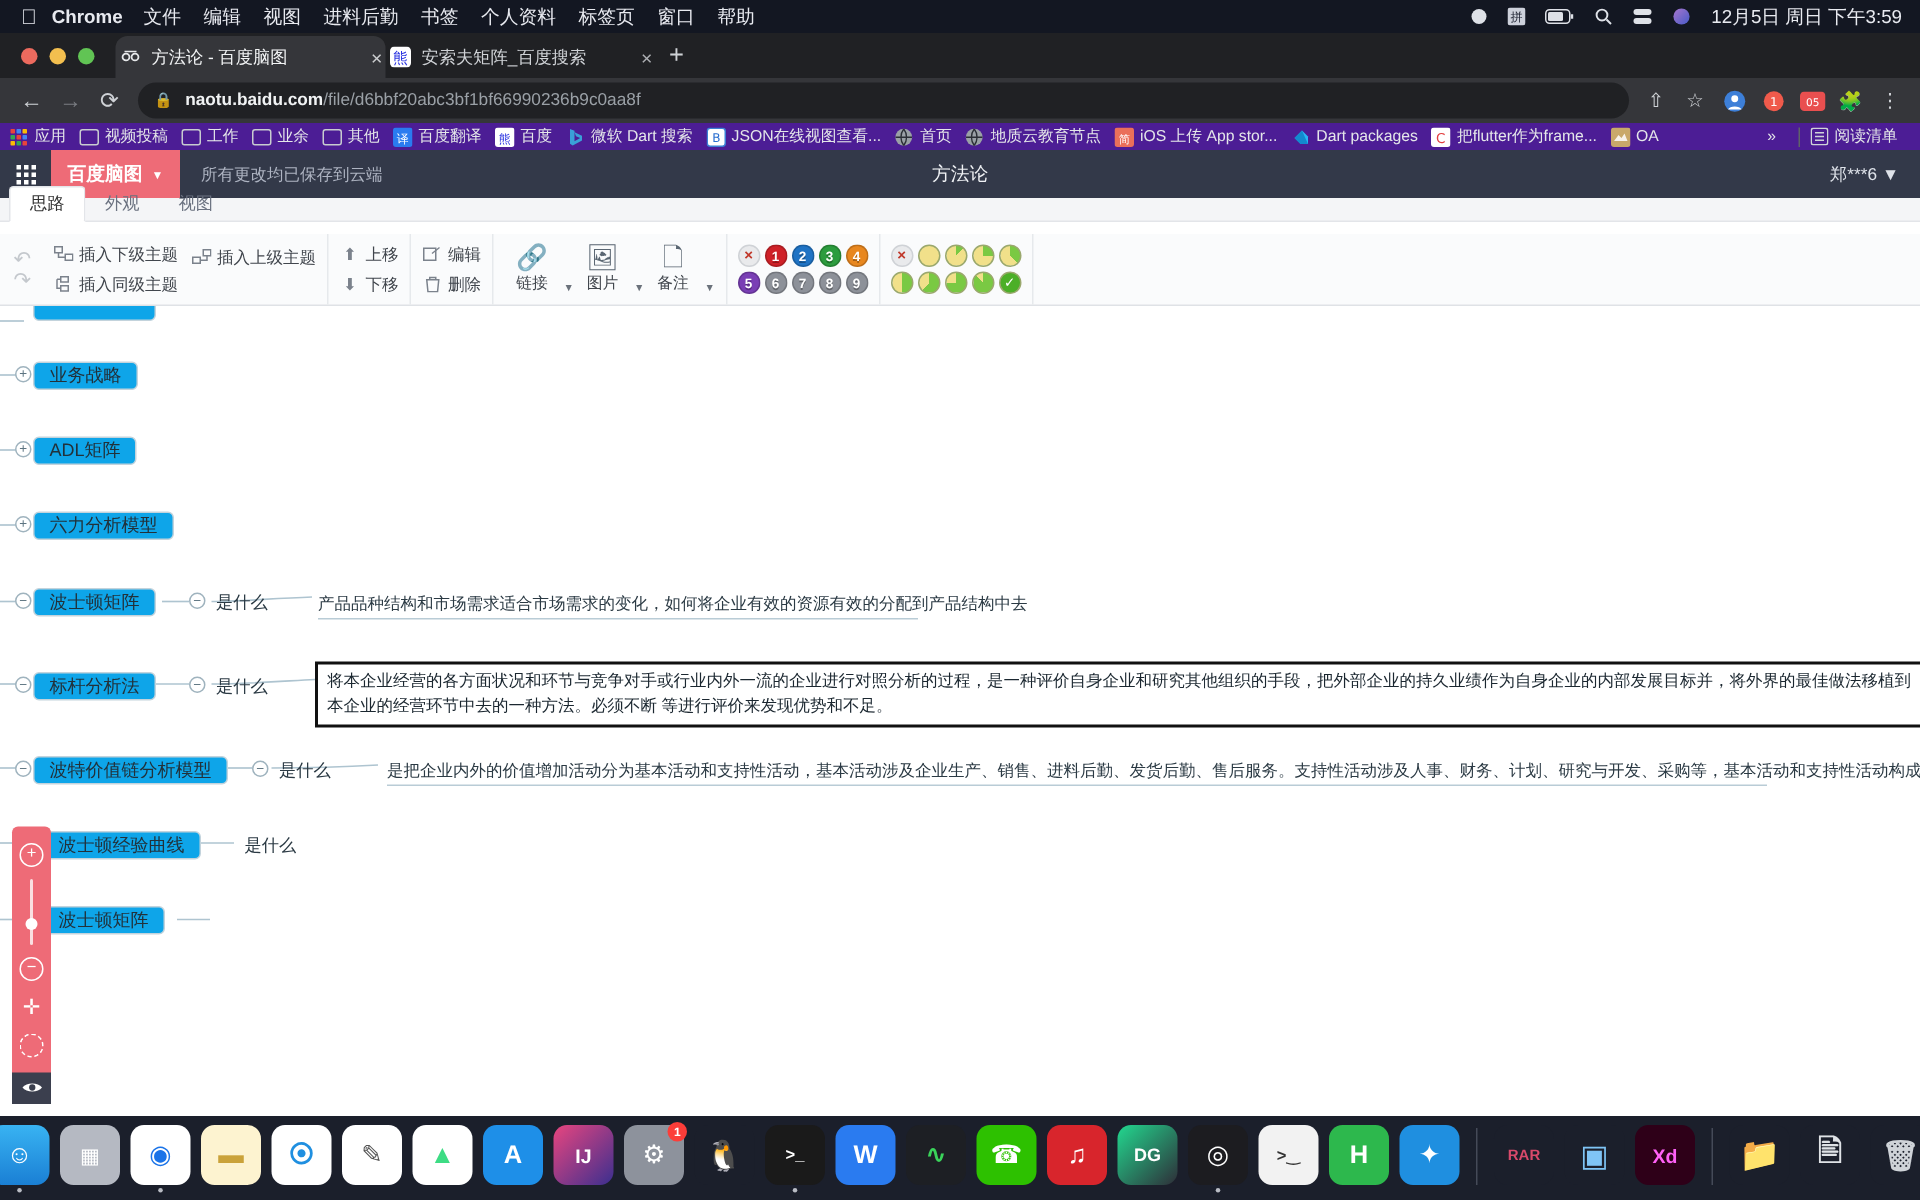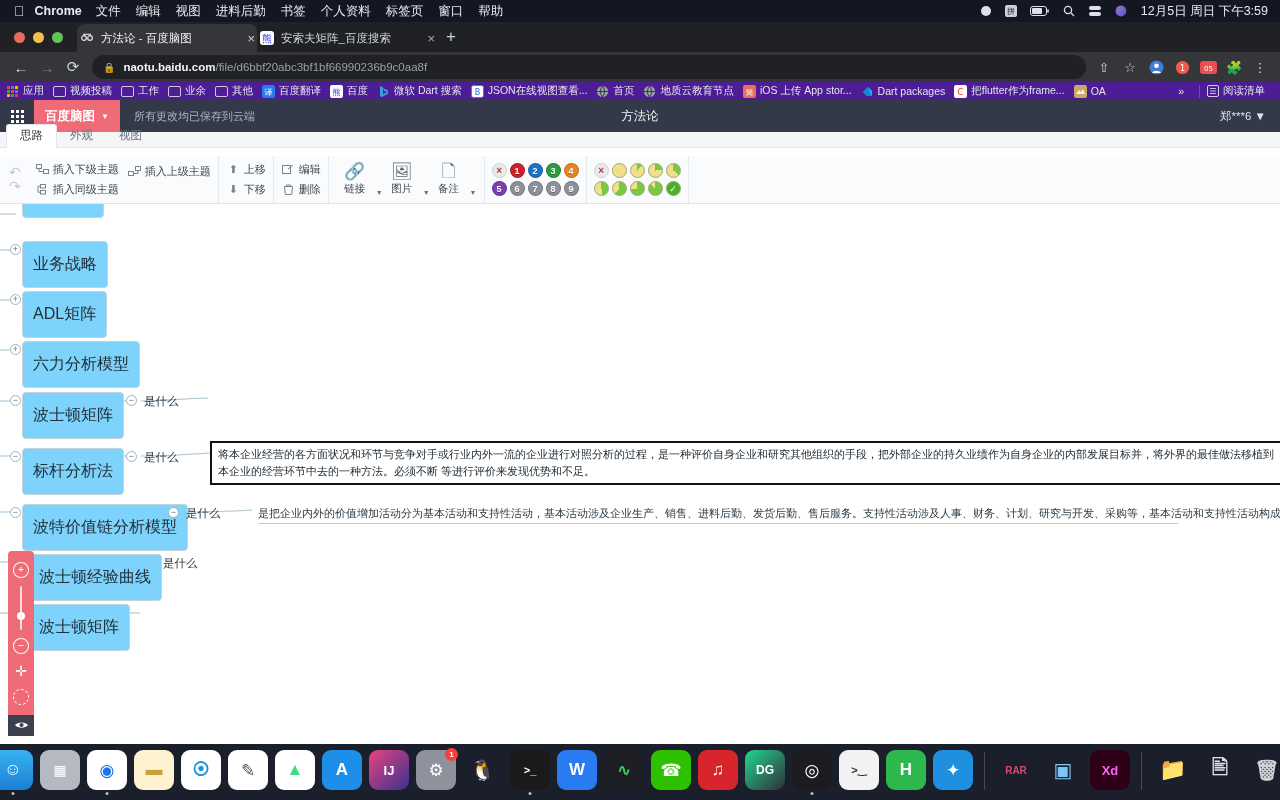--- a/index.html
+++ b/index.html
@@ -106,22 +106,22 @@
 
   .addbox { display: flex; flex-direction: column; justify-content: center; gap: 2px; padding-left: 12px; }
   .addrow { display: flex; border: 1px solid #ccd1d6; border-radius: 2px; height: 18px; width: 128px; background: #fff; }
   .addrow .inp { flex: 1; }
   .addrow .btn { border-left: 1px solid #ccd1d6; font-size: 10.5px; padding: 0 6px; display: flex; align-items: center; color: #41464d; background: #f7f8f9; }
   .selrow { border: 1px solid #ccd1d6; border-radius: 2px; height: 18px; width: 128px; background: #fff; display: flex; align-items: center; justify-content: flex-end; padding-right: 5px; font-size: 7px; color: #555; }
 
   
   .canvas { position: absolute; top: 204px; left: 0; width: 1280px; height: 540px; background: #fff; overflow: hidden; }
   .node {
-    position: absolute; border: 1px solid #c3d3dc; background: #7dd3fc; border-radius: 4px;
-    font-size: 16px; color: #22313a; padding: 12px 10px; white-space: nowrap;
+    position: absolute; border: 1px solid #c3d3dc; background: #0ea5e9; border-radius: 4px;
+    font-size: 12px; color: #22313a; padding: 0 10px; white-space: nowrap;
   }
   .sub { position: absolute; font-size: 11.5px; color: #2b3a44; white-space: nowrap; }
   .leaf { position: absolute; font-size: 11px; color: #2b3a44; white-space: nowrap; border-bottom: 1px solid #b9ccd6; padding-bottom: 2px; }
   .leafbox { position: absolute; font-size: 11px; color: #1b2730; border: 2px solid #111; background: #fff; padding: 3px 6px; line-height: 17px; }
   .toggle {
     position: absolute; width: 11px; height: 11px; border-radius: 50%;
     border: 1px solid #9fb3be; background: #fff; color: #5d7481;
     font-size: 9px; line-height: 9px; display: flex; align-items: center; justify-content: center;
   }
   .toggle.pink { background: #ee6b77; border-color: #d9545f; color: #fff; }
@@ -629,20 +629,21 @@
   <div class="toggle" style="left:10px; top:90px">+</div>
   <div class="node" style="left:22px; top:87px">ADL矩阵</div>
 
   <div class="toggle" style="left:10px; top:140px">+</div>
   <div class="node" style="left:22px; top:137px">六力分析模型</div>
 
   <div class="toggle" style="left:10px; top:191px">−</div>
   <div class="node" style="left:22px; top:188px">波士顿矩阵</div>
   <div class="toggle" style="left:126px; top:191px">−</div>
   <div class="sub" style="left:144px; top:190px">是什么</div>
+  <div class="leaf" style="left:212px; top:191px; width:400px">产品品种结构和市场需求适合市场需求的变化，如何将企业有效的资源有效的分配到产品结构中去</div>
 
   <div class="toggle" style="left:10px; top:247px">−</div>
   <div class="node" style="left:22px; top:244px">标杆分析法</div>
   <div class="toggle" style="left:126px; top:247px">−</div>
   <div class="sub" style="left:144px; top:246px">是什么</div>
   <div class="leafbox" style="left:210px; top:237px; width:1075px">
     <span>将本企业经营的各方面状况和环节与竞争对手或行业内外一流的企业进行对照分析的过程，是一种评价自身企业和研究其他组织的手段，把外部企业的持久业绩作为自身企业的内部发展目标并，将外界的最佳做法移植到本企业的经营环节中去的一种方法。必须不断</span>
     <span>等进行评价来发现优势和不足。</span>
   </div>
 

